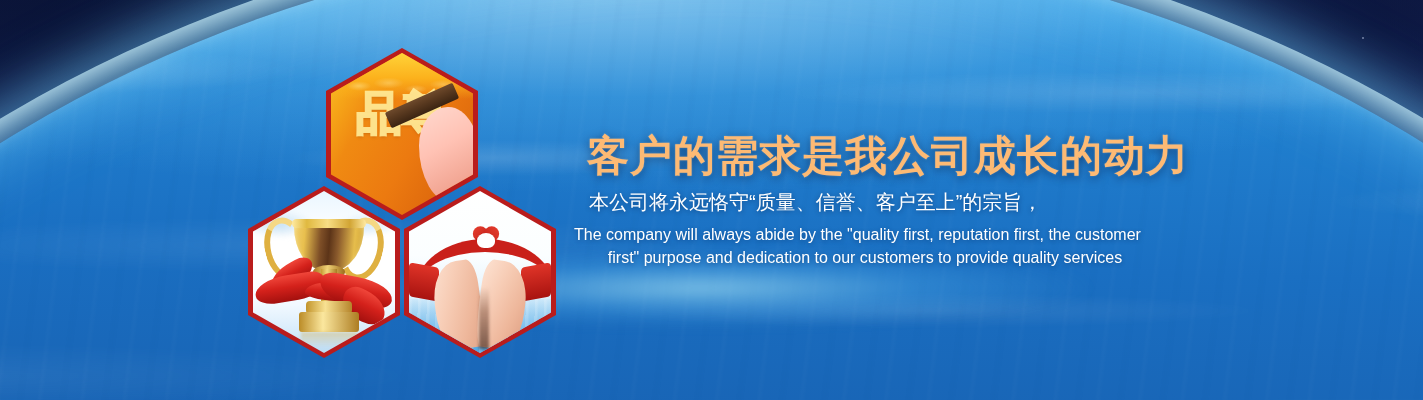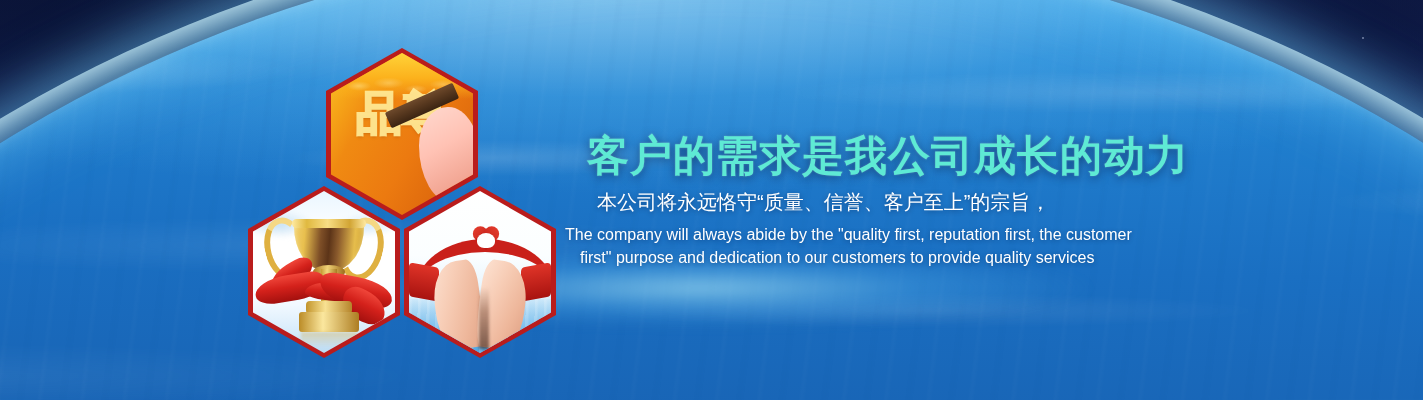--- a/index.html
+++ b/index.html
@@ -415,42 +415,43 @@
     left: 565px;
     top: 134px;
     width: 620px;
   }
   .headline {
     font-family: "Liberation Sans", "DejaVu Sans", sans-serif;
     font-weight: 700;
     font-size: 42px;
     line-height: 1.06;
     letter-spacing: 1px;
-    color: #5eead4;
+    color: #fdba74;
     margin: 0 0 8px 22px;
     text-shadow: 0 2px 10px rgba(5,18,55,0.55), 0 0 2px rgba(255,255,255,0.35);
     white-space: nowrap;
   }
   .sub-cn {
     font-family: "Liberation Sans", "DejaVu Sans", sans-serif;
     font-size: 20px;
     line-height: 1.52;
     color: #ffffff;
-    margin: 0 0 6px 32px;
+    margin: 0 0 6px 24px;
     text-shadow: 0 1px 5px rgba(5,18,55,0.45);
   }
   .sub-cn div { white-space: nowrap; }
   .sub-en {
     font-family: "Liberation Sans", "DejaVu Sans", sans-serif;
     font-size: 16px;
     line-height: 1.46;
     color: #ffffff;
     margin: 4px 0 0 0;
     text-shadow: 0 1px 4px rgba(5,30,70,0.40);
     max-width: 585px;
+    text-align: center;
   }
   .sub-en div { white-space: nowrap; }
   .sub-en .ln2 { margin-left: 15px; }
 </style>
 </head>
 <body>
 
 <div class="banner">
 
   <div class="sky-base"></div>

